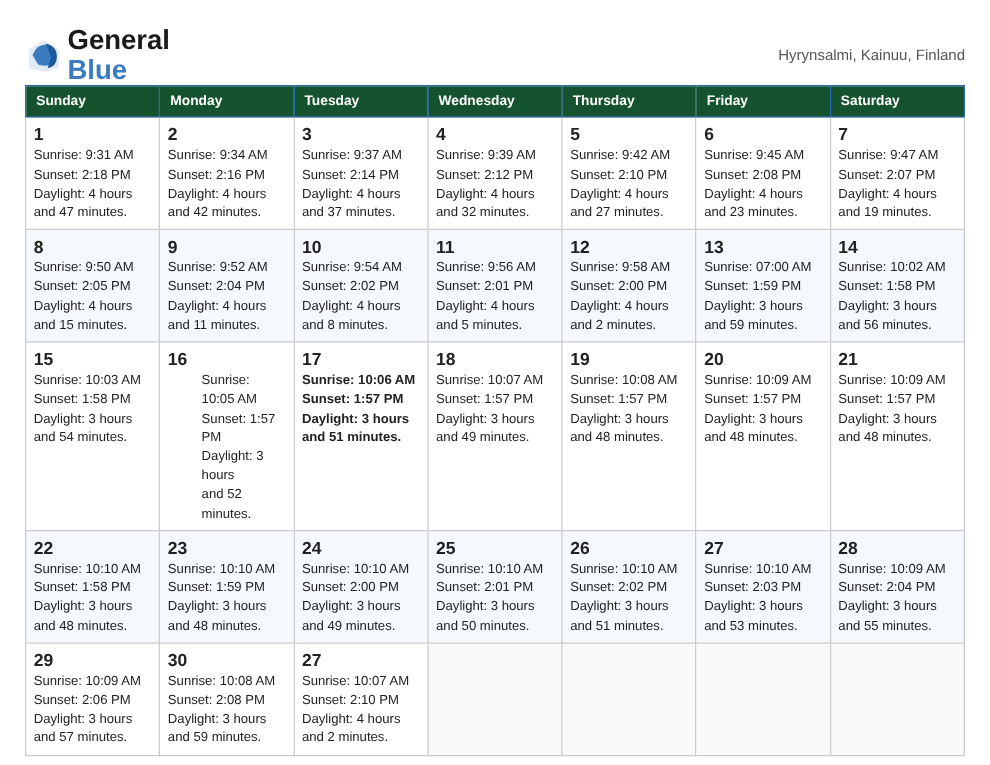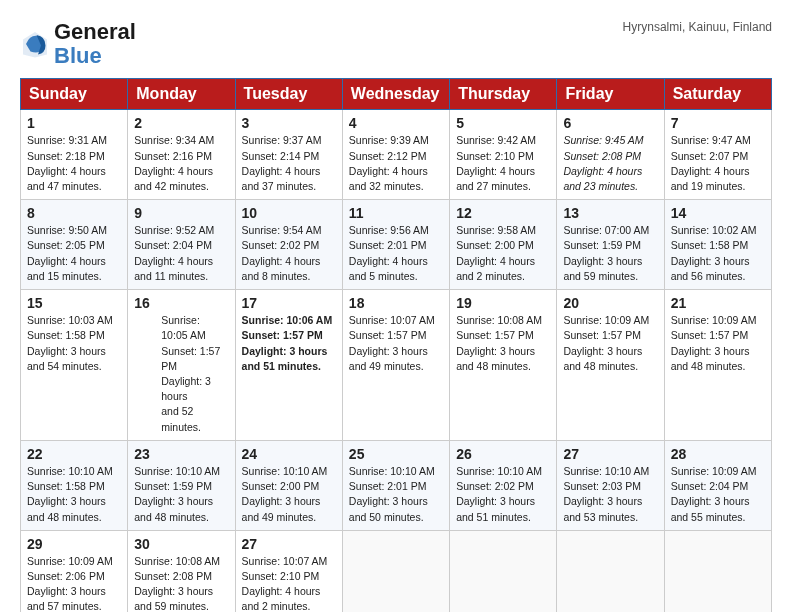--- a/index.html
+++ b/index.html
@@ -6,22 +6,21 @@
     body {
       font-family: Arial, sans-serif;
       background: #fff;
       width: 792px;
       min-height: 612px;
       padding: 20px;
     }
     .header-area {
       display: flex;
       justify-content: space-between;
-      align-items: flex-start;
-      margin-bottom: 10px;
+      align-items: center;
     }
     .logo {
       display: flex;
       align-items: center;
       gap: 4px;
     }
     .logo-text {
       font-size: 22px;
       font-weight: bold;
       color: #1a1a1a;
@@ -44,25 +43,25 @@
     .subtitle {
       font-size: 12px;
       color: #555;
     }
     .calendar {
       width: 100%;
       border-collapse: collapse;
       font-size: 11px;
     }
     .calendar thead tr th {
-      background-color: #b91c1c;
+      background-color: #14532d;
       color: #fff;
       text-align: left;
       padding: 6px 8px;
-      font-size: 16px;
+      font-size: 11px;
       font-weight: bold;
       border: 1px solid #2e6aaa;
     }
     .calendar tbody tr td {
       vertical-align: top;
       border: 1px solid #ccc;
       padding: 5px 6px;
       width: 14.28%;
       min-height: 80px;
       color: #222;
@@ -150,21 +149,21 @@
         </td>
         <td>
           <span class="day-num">5</span>
           <div class="day-info" style="white-space: pre-line;">Sunrise: 9:42 AM
 Sunset: 2:10 PM
 Daylight: 4 hours
 and 27 minutes.</div>
         </td>
         <td>
           <span class="day-num">6</span>
-          <div class="day-info" style="white-space: pre-line; font-style: italic;">Sunrise: 9:45 AM
+          <div class="day-info" style="white-space: pre-line;">Sunrise: 9:45 AM
 Sunset: 2:08 PM
 Daylight: 4 hours
 and 23 minutes.</div>
         </td>
         <td>
           <span class="day-num">7</span>
           <div class="day-info" style="white-space: pre-line;">Sunrise: 9:47 AM
 Sunset: 2:07 PM
 Daylight: 4 hours
 and 19 minutes.</div>

